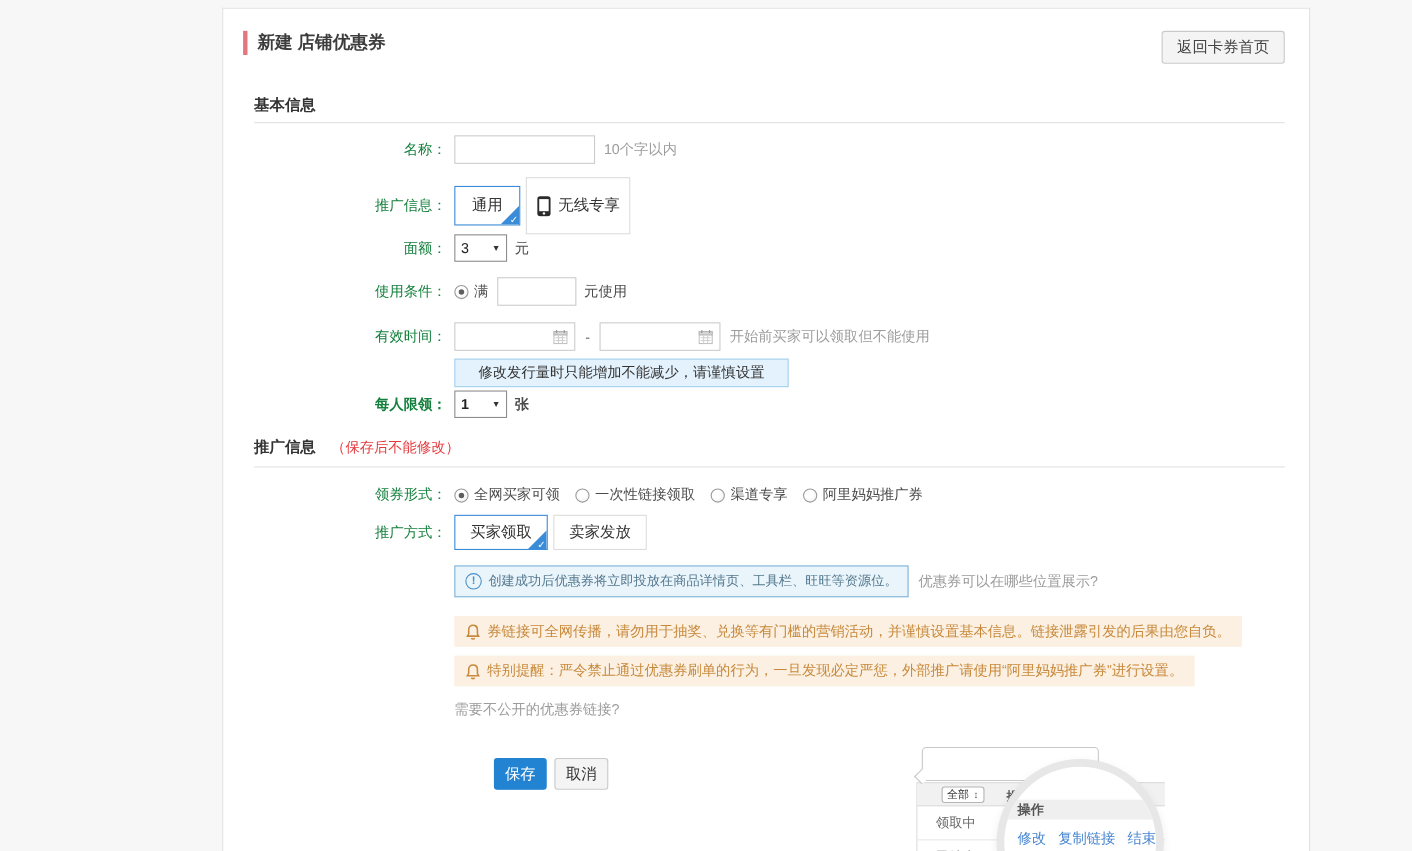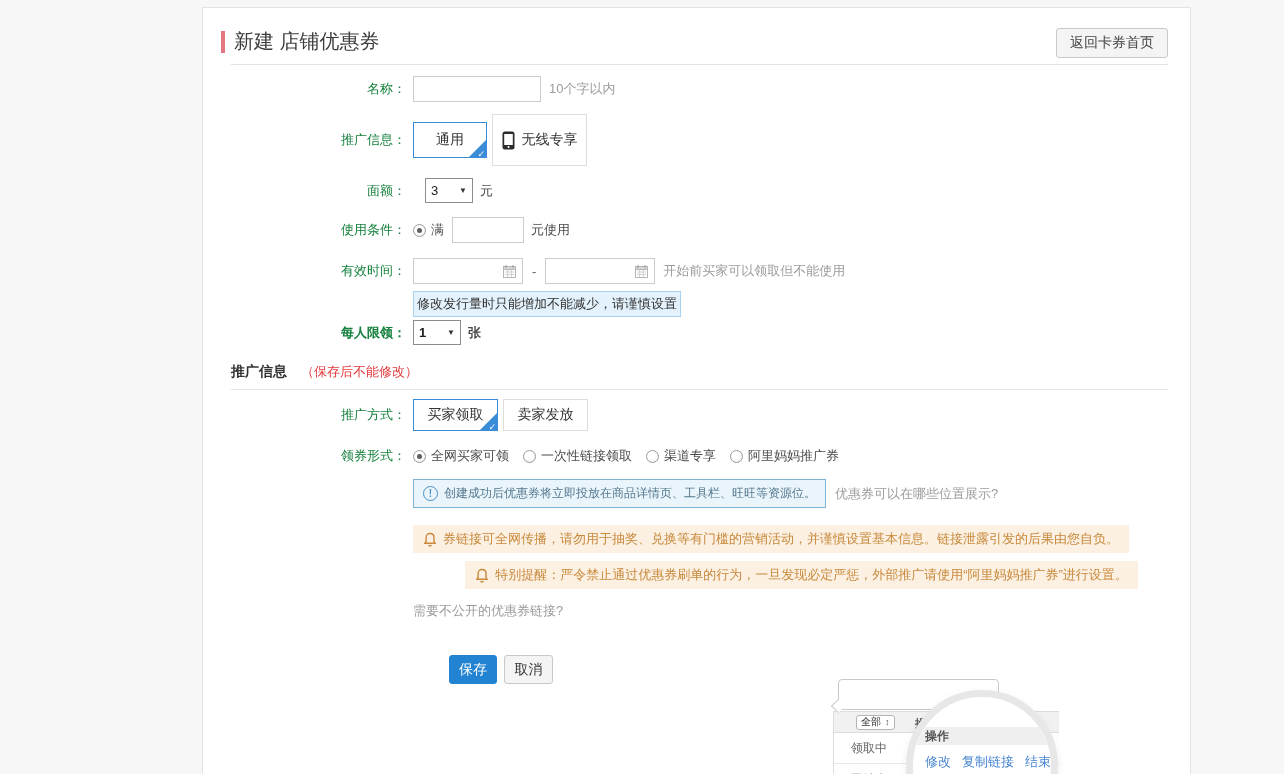--- a/index.html
+++ b/index.html
@@ -5,21 +5,21 @@
   * { margin:0; padding:0; box-sizing:border-box; }
   html,body { width:1284px; height:774px; }
   body { font-family:"Liberation Sans","DejaVu Sans",sans-serif; background:#f7f7f7; color:#4c4c4c; }
   .viewport { position:relative; width:1284px; height:774px; overflow:hidden; background:#f7f7f7; }
   .card { position:absolute; left:202px; top:7px; width:989px; height:767px; background:#fff; border:1px solid #e3e3e3; border-bottom:none; }
 
   
   .card-header { display:flex; justify-content:space-between; align-items:flex-start; padding:20px 22px 0 18px; }
   .title-wrap { display:flex; align-items:center; }
   .accent-bar { width:4px; height:22px; background:#e2777f; margin-right:9px; }
-  .page-title { font-size:20px; font-weight:normal; color:#3c3c3c; }
+  .page-title { font-size:16px; font-weight:bold; color:#3c3c3c; }
   .back-btn { font-size:14px; color:#444; background:#f4f4f4; border:1px solid #c9c9c9; border-radius:3px; padding:5px 13px; cursor:pointer; }
 
   
   .section-title { font-size:14px; font-weight:bold; color:#333; margin-left:28px; }
   .sec1 { margin-top:29px; }
   .sec2 { margin-top:18px; display:flex; align-items:center; }
   .sec-note { font-size:13px; font-weight:normal; color:#e4393c; margin-left:14px; }
   hr.divider { border:none; border-top:1px solid #e2e2e2; margin:6px 22px 0 28px; }
   hr.divider2 { margin-top:8px; }
 
@@ -45,26 +45,26 @@
 
   .radio { display:inline-block; width:13px; height:13px; border:1px solid #9a9a9a; border-radius:50%; background:radial-gradient(circle at 40% 35%, #fff 40%, #e9e9e9); position:relative; flex:none; }
   .radio.on::after { content:''; position:absolute; left:3px; top:3px; width:5px; height:5px; border-radius:50%; background:#5e5e5e; }
   .radio-label { font-size:13px; color:#4c4c4c; margin-left:5px; }
   .radio-group { display:inline-flex; align-items:center; margin-right:14px; }
 
   .toggle { position:relative; background:#fff; border:1px solid #ddd; display:inline-flex; align-items:center; justify-content:center; font-size:14px; color:#333; cursor:pointer; overflow:hidden; }
   .toggle.sel { border-color:#3a8bd8; }
   .toggle.sel::before { content:''; position:absolute; right:0; bottom:0; border-left:17px solid transparent; border-bottom:17px solid #3a8bd8; }
   .toggle.sel::after { content:'✓'; position:absolute; right:1px; bottom:-2px; color:#fff; font-size:9px; font-weight:bold; }
-  .t-pos1 { width:74px; height:36px; margin-right:5px; }
+  .t-pos1 { width:60px; height:36px; margin-right:5px; }
   .t-pos2 { width:95px; height:52px; }
   .t-pos2 svg { margin-right:7px; }
   .t-promo { width:85px; height:32px; margin-right:5px; }
 
-  .tooltip-box { display:inline-block; background:#e3f2fc; border:1px solid #a7d1ec; font-size:13px; color:#333; padding:3px 3px; margin-top:7px; }
+  .tooltip-box { display:inline-block; background:#e3f2fc; border:1px solid #a7d1ec; font-size:13px; color:#333; padding:3px 21px; margin-top:7px; }
 
   .info-box { display:inline-flex; align-items:center; background:#e9f4fb; border:1px solid #7eb3d8; padding:0 9px; height:29px; font-size:12px; color:#54788e; }
   .info-icon { display:inline-flex; align-items:center; justify-content:center; width:15px; height:15px; border:1px solid #4a90c8; border-radius:50%; color:#4a90c8; font-size:10px; font-weight:bold; margin-right:6px; flex:none; }
   .info-link { font-size:13px; color:#9c9c9c; margin-left:9px; cursor:pointer; }
 
   .warn-box { display:inline-flex; align-items:center; background:#fbf0e1; padding:0 10px; height:28px; font-size:13px; color:#c8893c; }
   .warn-box svg { margin-right:6px; flex:none; }
 
   .private-link { font-size:13px; color:#9c9c9c; cursor:pointer; display:inline-block; }
 
@@ -94,20 +94,21 @@
   <div class="card">
 
     <div class="card-header">
       <div class="title-wrap">
         <span class="accent-bar"></span>
         <span class="page-title">新建 店铺优惠券</span>
       </div>
       <button class="back-btn">返回卡券首页</button>
     </div>
 
+    <div class="section-title sec1">基本信息</div>
     <hr class="divider">
 
     <div class="form-row" style="margin-top:11px;">
       <span class="form-label">名称：</span>
       <span class="row-content">
         <input class="txt-input w-name" value="" style="">
         <span class="hint">10个字以内</span>
       </span>
     </div>
 
@@ -121,21 +122,21 @@
           <svg width="13" height="19" viewBox="0 0 13 19">
               <rect x="0.5" y="0.5" width="12" height="18" rx="2.5" fill="#2b2b2b"></rect>
               <rect x="2.2" y="3" width="8.6" height="11" fill="#fff"></rect>
               <circle cx="6.5" cy="16" r="1.1" fill="#fff"></circle>
             </svg>
           <span>无线专享</span>
         </span>
       </span>
     </div>
 
-    <div class="form-row" style="margin-top:12px;gap:12px;">
+    <div class="form-row" style="">
       <span class="form-label">面额：</span>
       <span class="row-content">
         <span class="sel">
           <span class="sel-val">3</span>
           <span class="sel-arrow">▼</span>
         </span>
         <span class="unit">元</span>
       </span>
     </div>
 
@@ -200,50 +201,50 @@
         <span class="unit">张</span>
       </span>
     </div>
 
     <div class="section-title sec2">
       <span>推广信息</span>
       <span class="sec-note">（保存后不能修改）</span>
     </div>
     <hr class="divider divider2">
 
-    <div class="form-row" style="margin-top:9px;">
-      <span class="form-label">推广方式：</span>
-      <span class="row-content">
-        <span class="toggle sel t-promo">
-          <span>买家领取</span>
-        </span>
-        <span class="toggle t-promo">
-          <span>卖家发放</span>
-        </span>
-      </span>
-    </div>
-
     <div class="form-row" style="margin-top:16px;">
       <span class="form-label">领券形式：</span>
       <span class="row-content">
         <span class="radio-group">
           <span class="radio on"></span>
           <span class="radio-label">全网买家可领</span>
         </span>
         <span class="radio-group">
           <span class="radio"></span>
           <span class="radio-label">一次性链接领取</span>
         </span>
         <span class="radio-group">
           <span class="radio"></span>
           <span class="radio-label">渠道专享</span>
         </span>
         <span class="radio-group">
           <span class="radio"></span>
           <span class="radio-label">阿里妈妈推广券</span>
+        </span>
+      </span>
+    </div>
+
+    <div class="form-row" style="margin-top:9px;">
+      <span class="form-label">推广方式：</span>
+      <span class="row-content">
+        <span class="toggle sel t-promo">
+          <span>买家领取</span>
+        </span>
+        <span class="toggle t-promo">
+          <span>卖家发放</span>
         </span>
       </span>
     </div>
 
     <div class="indent" style="margin-top:14px; display:flex; align-items:center;">
       <span class="info-box">
         <span class="info-icon">!</span>
         <span>创建成功后优惠券将立即投放在商品详情页、工具栏、旺旺等资源位。</span>
       </span>
       <span class="info-link">优惠券可以在哪些位置展示?</span>
@@ -252,21 +253,21 @@
     <div class="indent" style="margin-top:17px;">
       <span class="warn-box">
         <svg width="14" height="15" viewBox="0 0 14 15">
             <path d="M7 1.5c-2.4 0-3.9 1.7-3.9 3.9v3.8L1.9 11.3h10.2L11 9.2V5.4C11 3.2 9.4 1.5 7 1.5z" fill="none" stroke="#c8893c" stroke-width="1.4"></path>
             <path d="M5.6 13a1.5 1.5 0 0 0 2.8 0" fill="none" stroke="#c8893c" stroke-width="1.4"></path>
           </svg>
         <span>券链接可全网传播，请勿用于抽奖、兑换等有门槛的营销活动，并谨慎设置基本信息。链接泄露引发的后果由您自负。</span>
       </span>
     </div>
 
-    <div class="indent" style="margin-top:8px;text-align:center;">
+    <div class="indent" style="margin-top:8px;">
       <span class="warn-box">
         <svg width="14" height="15" viewBox="0 0 14 15">
             <path d="M7 1.5c-2.4 0-3.9 1.7-3.9 3.9v3.8L1.9 11.3h10.2L11 9.2V5.4C11 3.2 9.4 1.5 7 1.5z" fill="none" stroke="#c8893c" stroke-width="1.4"></path>
             <path d="M5.6 13a1.5 1.5 0 0 0 2.8 0" fill="none" stroke="#c8893c" stroke-width="1.4"></path>
           </svg>
         <span>特别提醒：严令禁止通过优惠券刷单的行为，一旦发现必定严惩，外部推广请使用“阿里妈妈推广券”进行设置。</span>
       </span>
     </div>
 
     <div class="indent" style="margin-top:12px;">

